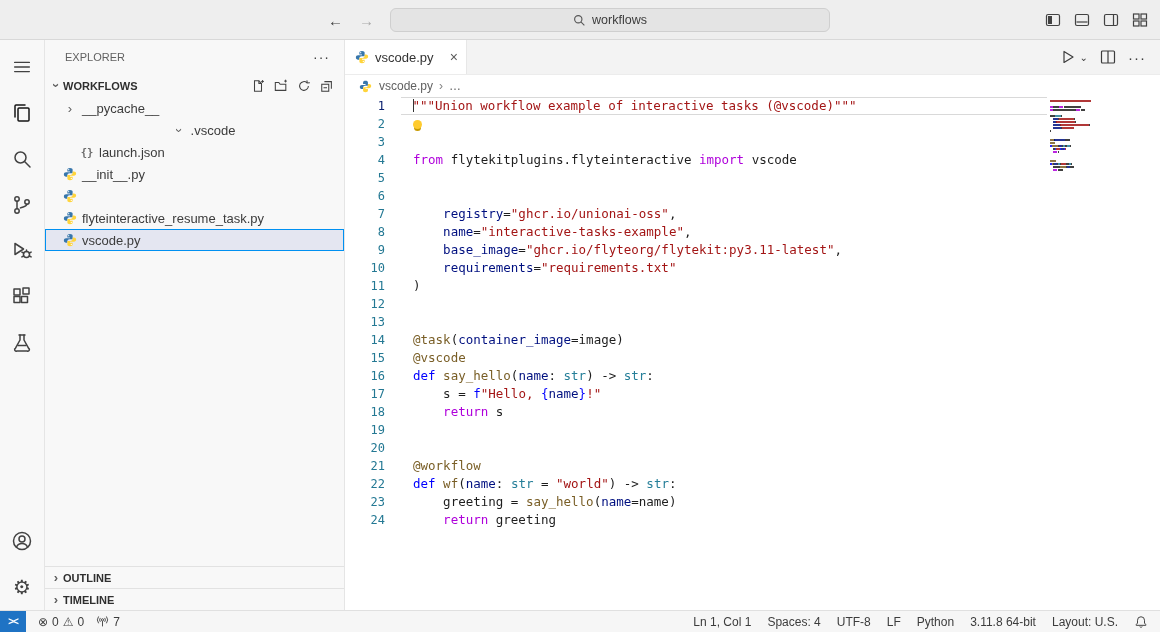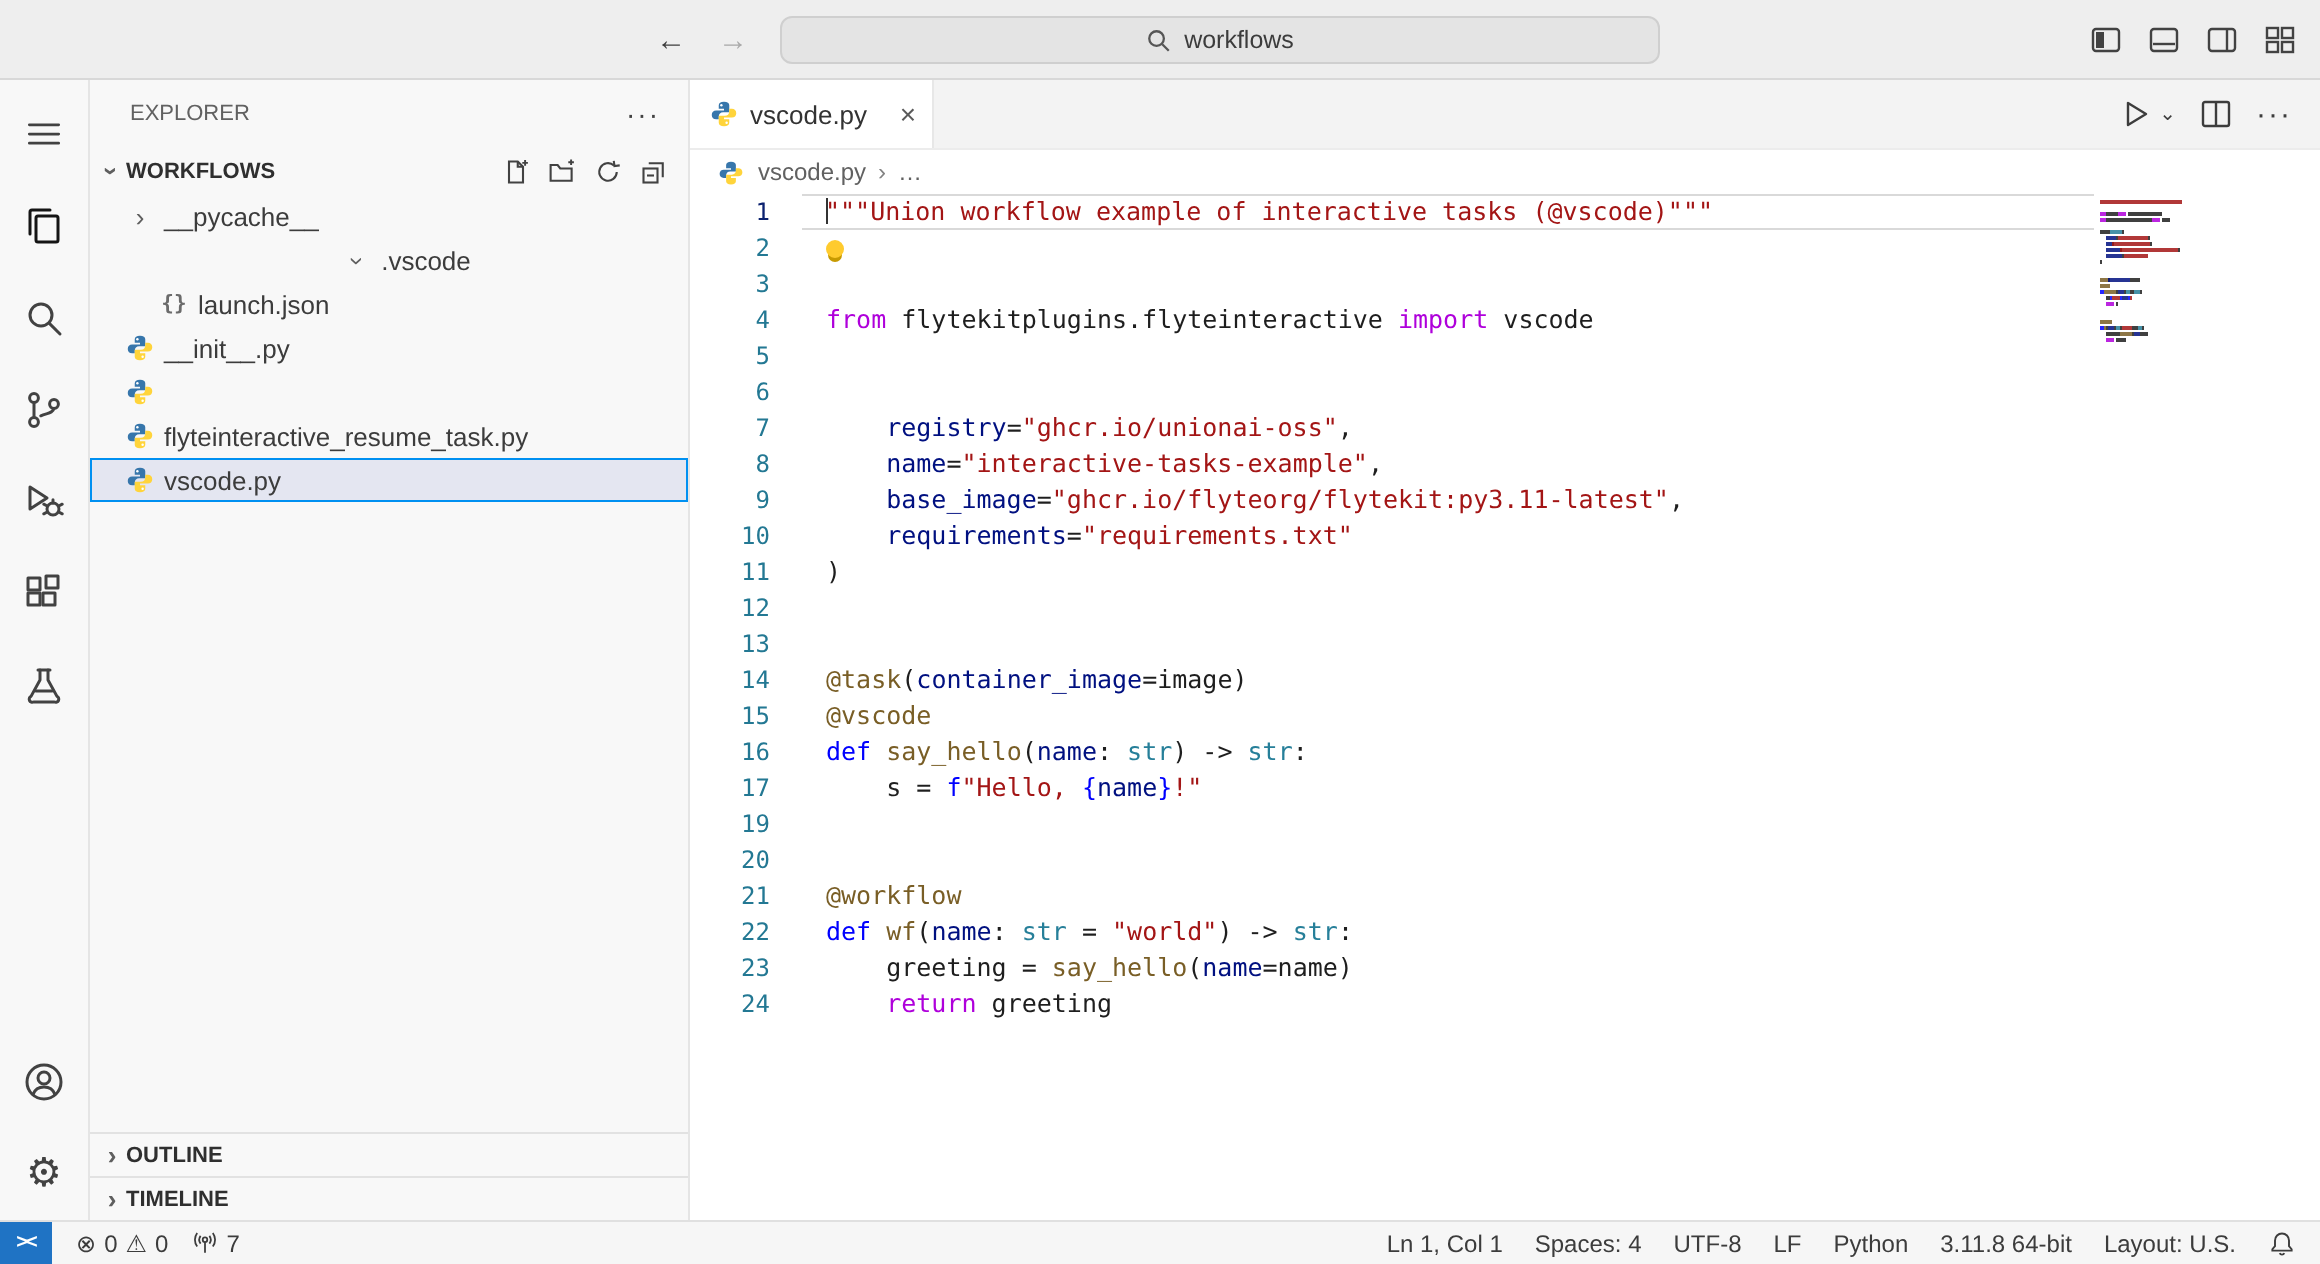--- a/index.html
+++ b/index.html
@@ -346,20 +346,21 @@
         <div class="code-line"><span class="ln">8</span><span class="lc"><span class="t-var">    name</span><span class="t-txt">=</span><span class="t-str">"interactive-tasks-example"</span><span class="t-txt">,</span></span></div>
         <div class="code-line"><span class="ln">9</span><span class="lc"><span class="t-var">    base_image</span><span class="t-txt">=</span><span class="t-str">"ghcr.io/flyteorg/flytekit:py3.11-latest"</span><span class="t-txt">,</span></span></div>
         <div class="code-line"><span class="ln">10</span><span class="lc"><span class="t-var">    requirements</span><span class="t-txt">=</span><span class="t-str">"requirements.txt"</span></span></div>
         <div class="code-line"><span class="ln">11</span><span class="lc"><span class="t-txt">)</span></span></div>
         <div class="code-line"><span class="ln">12</span><span class="lc"></span></div>
         <div class="code-line"><span class="ln">13</span><span class="lc"></span></div>
         <div class="code-line"><span class="ln">14</span><span class="lc"><span class="t-fn">@task</span><span class="t-txt">(</span><span class="t-var">container_image</span><span class="t-txt">=image)</span></span></div>
         <div class="code-line"><span class="ln">15</span><span class="lc"><span class="t-fn">@vscode</span></span></div>
         <div class="code-line"><span class="ln">16</span><span class="lc"><span class="t-def">def </span><span class="t-fn">say_hello</span><span class="t-txt">(</span><span class="t-var">name</span><span class="t-txt">: </span><span class="t-type">str</span><span class="t-txt">) -&gt; </span><span class="t-type">str</span><span class="t-txt">:</span></span></div>
         <div class="code-line"><span class="ln">17</span><span class="lc"><span class="t-txt">    s = </span><span class="t-def">f</span><span class="t-str">"Hello, </span><span class="t-def">{</span><span class="t-var">name</span><span class="t-def">}</span><span class="t-str">!"</span></span></div>
+        <div class="code-line"><span class="ln">18</span><span class="lc"><span class="t-kw">    return</span><span class="t-txt"> s</span></span></div>
         <div class="code-line"><span class="ln">19</span><span class="lc"></span></div>
         <div class="code-line"><span class="ln">20</span><span class="lc"></span></div>
         <div class="code-line"><span class="ln">21</span><span class="lc"><span class="t-fn">@workflow</span></span></div>
         <div class="code-line"><span class="ln">22</span><span class="lc"><span class="t-def">def </span><span class="t-fn">wf</span><span class="t-txt">(</span><span class="t-var">name</span><span class="t-txt">: </span><span class="t-type">str</span><span class="t-txt"> = </span><span class="t-str">"world"</span><span class="t-txt">) -&gt; </span><span class="t-type">str</span><span class="t-txt">:</span></span></div>
         <div class="code-line"><span class="ln">23</span><span class="lc"><span class="t-txt">    greeting = </span><span class="t-fn">say_hello</span><span class="t-txt">(</span><span class="t-var">name</span><span class="t-txt">=name)</span></span></div>
         <div class="code-line"><span class="ln">24</span><span class="lc"><span class="t-kw">    return</span><span class="t-txt"> greeting</span></span></div>
       </div>
     <div class="minimap">
         <div class="mini-row"><span class="mini-b t-str" style="width: 41.3px;"></span></div>
         <div class="mini-row"></div>

